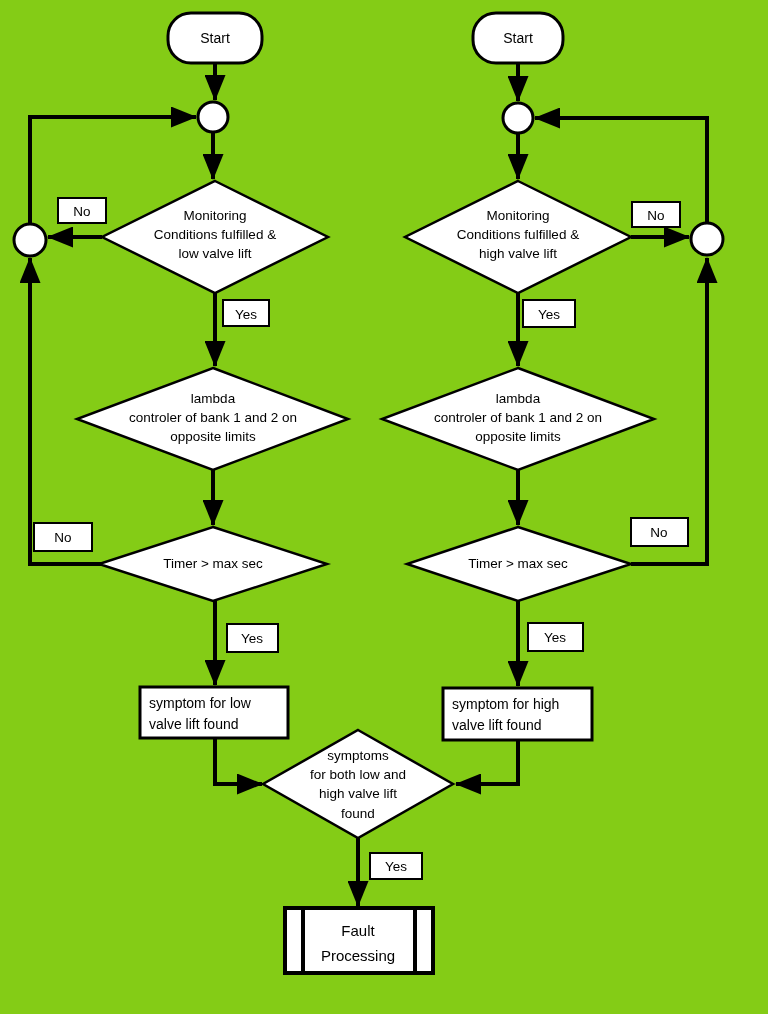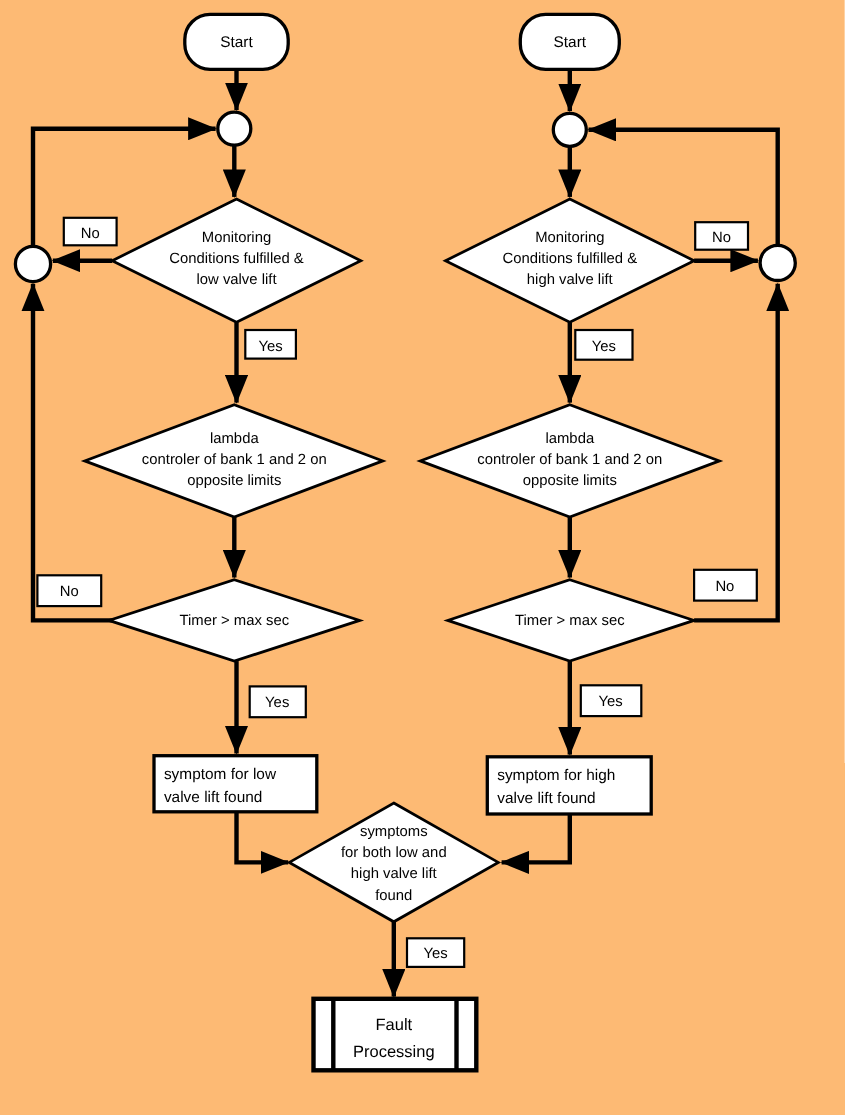--- a/index.html
+++ b/index.html
@@ -4,21 +4,21 @@
 <style>
   html, body {
     margin: 0;
     padding: 0;
     background: #ffffff;
   }
   .canvas {
     position: relative;
     width: 768px;
     height: 1014px;
-    background: #fdba74;
+    background: #84cc16;
     overflow: hidden;
     text-align: center;
   }
   svg {
     display: block;
   }
   svg text {
     font-family: "Liberation Sans", sans-serif;
     fill: #000000;
   }

